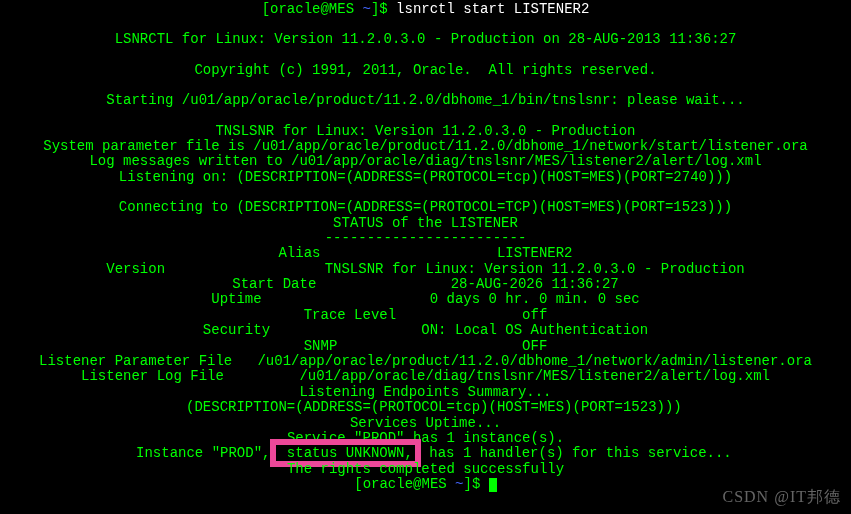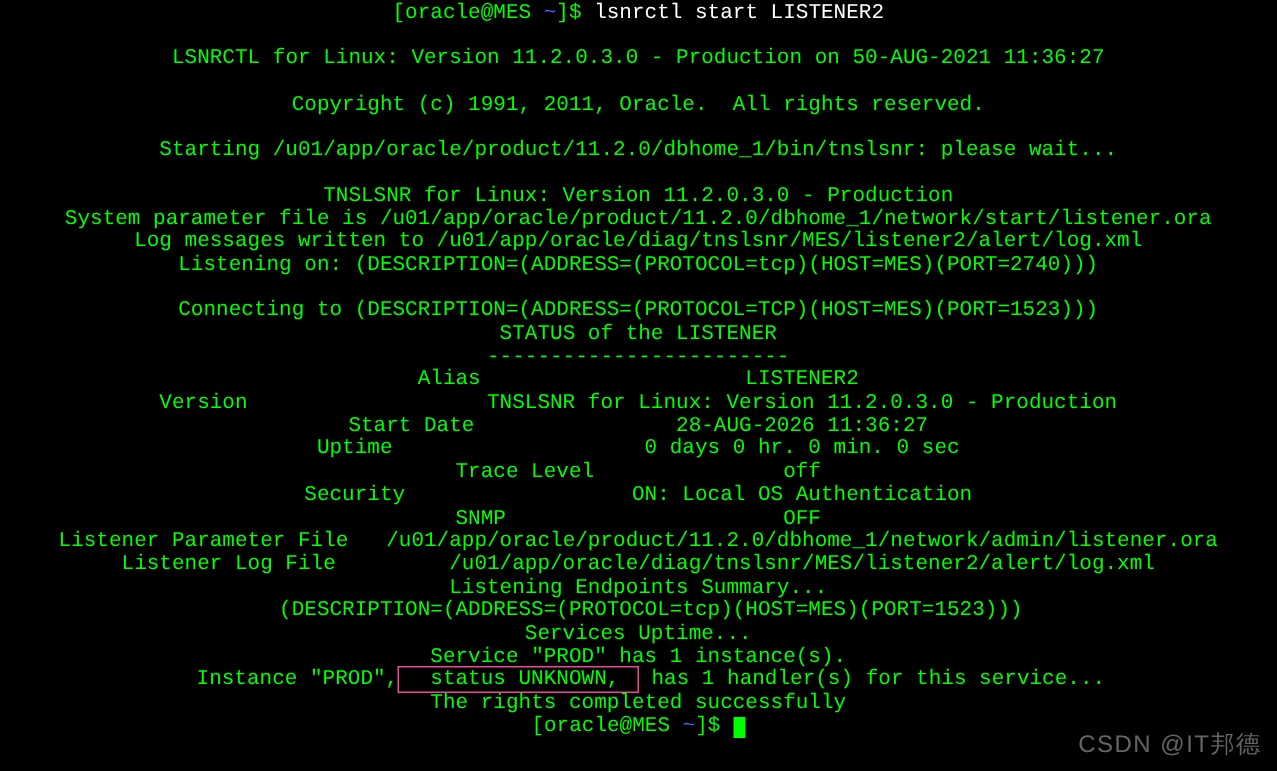--- a/index.html
+++ b/index.html
@@ -14,47 +14,47 @@
       overflow: hidden;
       position: relative;
       padding: 2px 4px;
     }
     .line { white-space: pre; }
     .prompt-user { color: #00ff00; }
     .prompt-tilde { color: #4466ff; }
     .cmd { color: #ffffff; }
     .blank { height: 15px; }
     .red-box {
-      border: 1px solid #ec4899;
-      padding: 0 12px;
+      border: 6px solid #ec4899;
+      padding: 0 2px;
       display: inline;
     }
     .cursor {
       display: inline-block;
       width: 8px;
       height: 14px;
       background: #00ff00;
       vertical-align: text-bottom;
     }
     .watermark {
       position: absolute;
       bottom: 8px;
       right: 10px;
       color: rgba(200,200,200,0.5);
-      font-family: Liberation Sans, sans-serif;
+      font-family: Liberation Serif, serif;
       font-size: 16px;
       letter-spacing: 1px;
     }
   </style>
 </head>
 <body>
 
 <div class="line"><span class="prompt-user">[oracle@MES </span><span class="prompt-tilde">~</span><span class="prompt-user">]$ </span><span class="cmd">lsnrctl start LISTENER2</span></div>
 <div class="blank"></div>
-<div class="line">LSNRCTL for Linux: Version 11.2.0.3.0 - Production on 50-AUG-2021 11:36:27</div>
+<div class="line">LSNRCTL for Linux: Version 11.2.0.3.0 - Production on 28-AUG-2013 11:36:27</div>
 <div class="blank"></div>
 <div class="line">Copyright (c) 1991, 2011, Oracle.  All rights reserved.</div>
 <div class="blank"></div>
 <div class="line">Starting /u01/app/oracle/product/11.2.0/dbhome_1/bin/tnslsnr: please wait...</div>
 <div class="blank"></div>
 <div class="line">TNSLSNR for Linux: Version 11.2.0.3.0 - Production</div>
 <div class="line">System parameter file is /u01/app/oracle/product/11.2.0/dbhome_1/network/start/listener.ora</div>
 <div class="line">Log messages written to /u01/app/oracle/diag/tnslsnr/MES/listener2/alert/log.xml</div>
 <div class="line">Listening on: (DESCRIPTION=(ADDRESS=(PROTOCOL=tcp)(HOST=MES)(PORT=2740)))</div>
 <div class="blank"></div>

